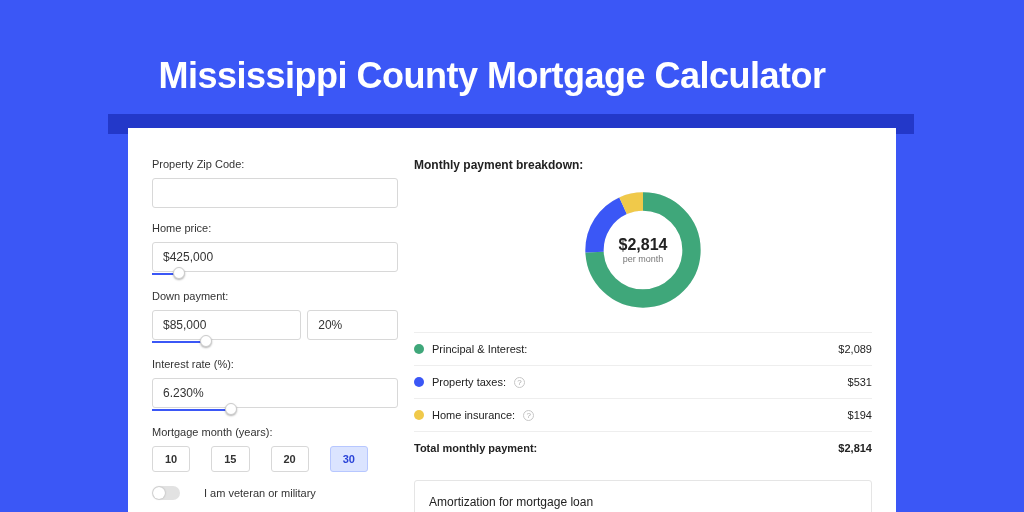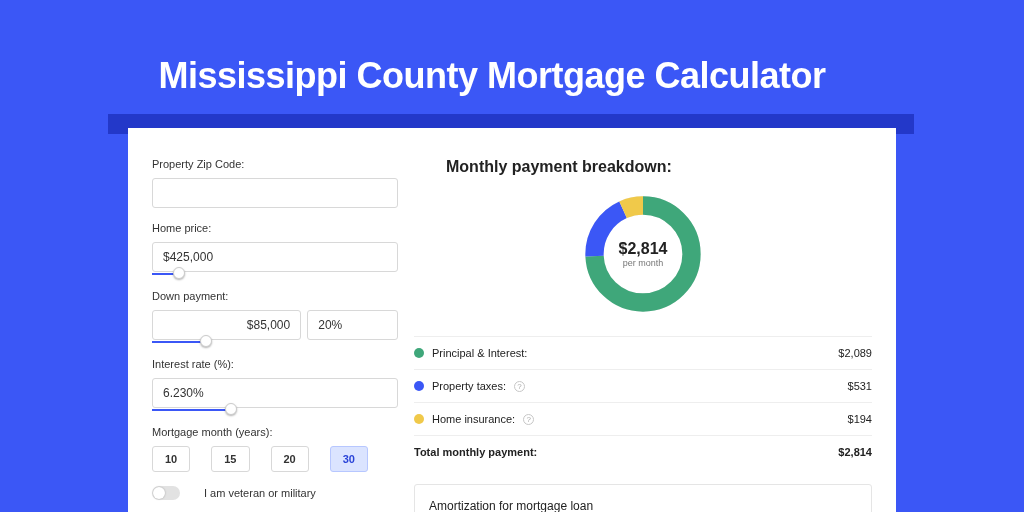--- a/index.html
+++ b/index.html
@@ -14,40 +14,40 @@
   .panel { position: absolute; top: 128px; left: 128px; width: 768px; height: 384px; background: #fff; }
 
   .content { display: flex; gap: 16px; padding: 30px 24px 0 24px; }
   .col-left { width: 246px; }
   .col-right { flex: 1; }
 
   
   .lbl { font-size: 11px; color: #333; margin-bottom: 8px; }
   .field { width: 100%; height: 30px; border: 1px solid #d8d8d8; border-radius: 3px; font-size: 12px; padding: 0 10px; color: #333; }
   .field-row { display: flex; gap: 6px; }
-  .field-row .field:first-child { flex: 1.85; text-align: right; }
+  .field-row .field:first-child { flex: 1.85; }
   .field-row .field:last-child { flex: 1; }
   .block { margin-bottom: 14px; }
 
   .slider-wrap { margin-top: 0; }
   .slider-track { position: relative; height: 4px; background: transparent; }
   .slider-thumb { position: absolute; top: -5px; width: 12px; height: 12px; border-radius: 50%; background: #fff; border: 1px solid #ccc; box-shadow: 0 1px 2px rgba(0,0,0,.3); }
   .slider-fill { position: absolute; height: 2px; top: 1px; left: 0; background: #3b57f6; }
 
   .periods { display: flex; gap: 21px; }
   .period-btn { font-size: 11px; font-weight: 600; padding: 6px 12px; border: 1px solid #d8d8d8; border-radius: 3px; background: #fff; color: #333; cursor: pointer; }
   .period-btn.sel { background: #dbe4ff; border-color: #b7c7ff; color: #2a44d8; }
 
   .toggle-row { display: flex; align-items: center; gap: 24px; margin-top: 10px; }
   .toggle { width: 28px; height: 14px; background: #e2e2e2; border-radius: 7px; position: relative; }
   .toggle-knob { position: absolute; left: 1px; top: 1px; width: 12px; height: 12px; background: #fff; border-radius: 50%; box-shadow: 0 0 2px rgba(0,0,0,.3); }
   .toggle-label { font-size: 11px; color: #333; }
 
   
-  .section-title { font-size: 16px; font-weight: 700; color: #222; margin-bottom: 14px; margin-left: 32px; }
+  .section-title { font-size: 12px; font-weight: 700; color: #222; margin-bottom: 14px; }
 
   .donut-wrap { display: flex; justify-content: center; margin-bottom: 18px; }
   .donut { position: relative; width: 128px; height: 128px; }
   .donut svg { width: 128px; height: 128px; transform: rotate(-90deg); }
   .donut-center { position: absolute; inset: 0; display: flex; flex-direction: column; align-items: center; justify-content: center; }
   .donut-amount { font-size: 16px; font-weight: 800; color: #222; }
   .donut-sub { font-size: 9px; color: #777; }
 
   .legend { border-top: 1px solid #eee; }
   .legend-row { display: flex; align-items: center; justify-content: space-between; padding: 10px 0; border-top: 1px solid #eee; font-size: 11px; color: #222; }

